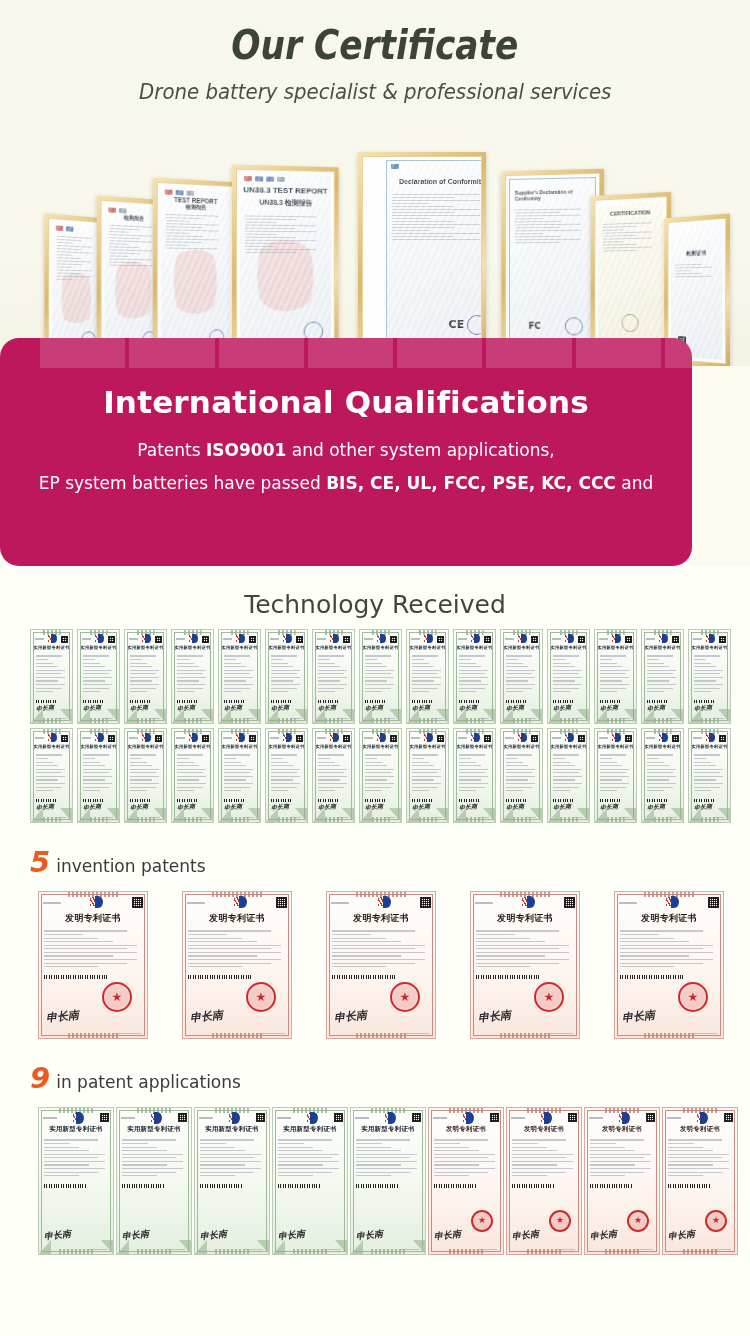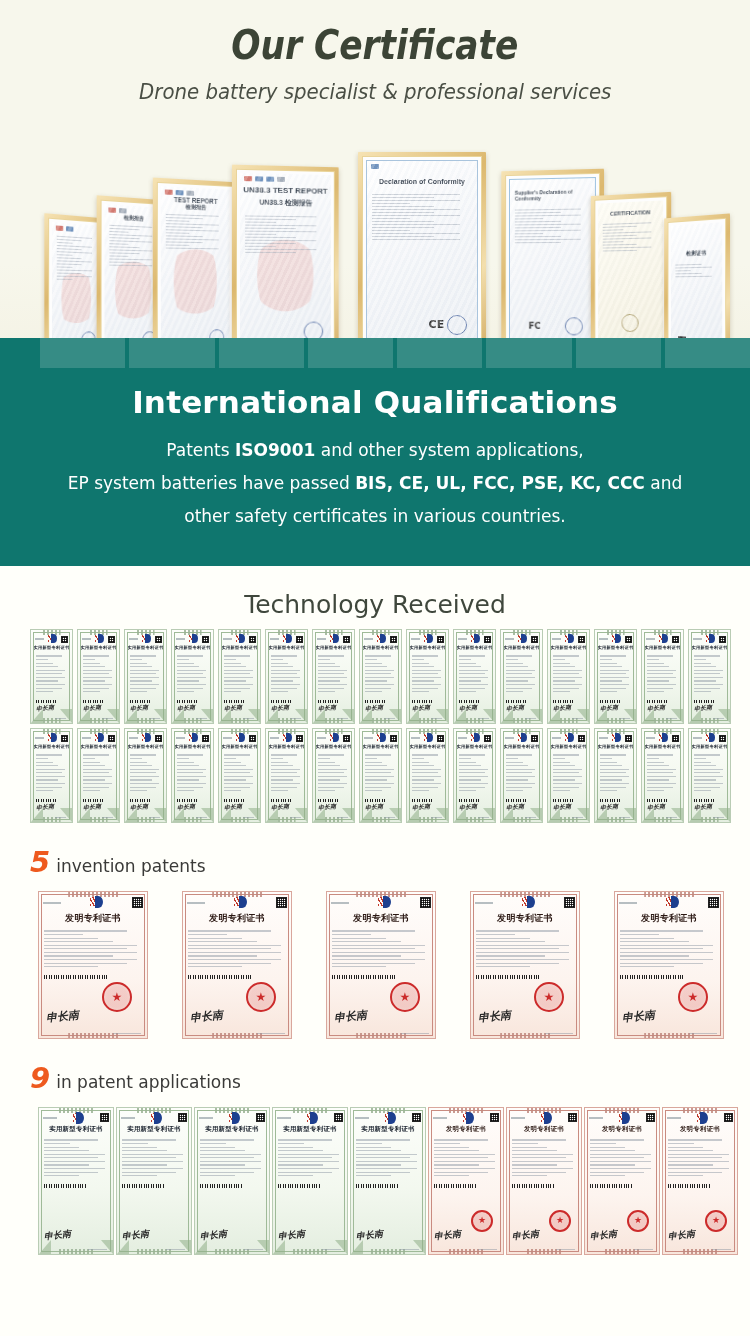--- a/index.html
+++ b/index.html
@@ -93,22 +93,22 @@
   #c7 { left: 588px; width: 84px;  height: 172px; transform: perspective(500px) rotateY(-17deg); }
   #c8 { left: 660px; width: 72px;  height: 150px; transform: perspective(440px) rotateY(-24deg); }
 
   .cert-title-big { font-size: 6.5px; font-weight:700; color:#1f2a38; text-align:center; }
   .cert-title-sub { font-size: 5.5px; font-weight:700; color:#1f2a38; text-align:center; }
   .ce-mark { position:absolute; font-size:11px; font-weight:700; color:#1b1b1b; font-family:"DejaVu Sans",sans-serif;}
   .fc-mark { position:absolute; font-size:9px; font-weight:700; color:#111; font-family:"DejaVu Sans",sans-serif;}
 
   
   .band {
-    position: absolute; left: 0; top: 338px; width: 750px; height: 228px;
-    background: #0f766e; overflow: hidden;
+    position: absolute; left: 0; top: 338px; width: 692px; height: 228px;
+    background: #be185d; overflow: hidden; border-radius: 19px;
   }
   .band .ghost {
     position:absolute; left:0; top:-200px; width:750px; height:230px;
     opacity:.16; filter: saturate(.2);
     display:flex; gap:4px; align-items:flex-end; padding-left:40px;
   }
   .band .ghost i { display:block; background:#fff; width:86px; }
   .band-content { position: relative; text-align: center; padding-top: 46px; }
   .band h3 {
     font-size: 31px; font-weight: 600; color: #ffffff; letter-spacing: .2px;
@@ -375,21 +375,21 @@
                 <div class="ln l"></div>
             <div class="ln m"></div>
           </div>
           <div class="seal" style="right:8px;bottom:16px;width:20px;height:20px;"></div>
         </div>
           </div>
       </div>
 
       <div class="cert" id="c5">
         <div class="mat">
-            <div class="sheet" style="border:1px solid #a9c4dd;">
+            <div class="sheet" style="border:1px solid #a9c4dd;margin-left:20px;">
           <div class="logorow">
                 <span class="logodot b"></span>
               </div>
           <div class="cert-title-big" style="font-size:7px;margin-top:8px;">Declaration of Conformity</div>
           <div class="lines" style="margin-top:5px;">
             <div class="ln l"></div>
                 <div class="ln m"></div>
                 <div class="ln l"></div>
             <div class="ln s"></div>
                 <div class="ln m"></div>
@@ -484,21 +484,20 @@
         <i style="height:214px"></i>
         <i style="height:196px"></i>
       <i style="height:172px"></i>
         <i style="height:150px"></i>
     </div>
     <div class="band-content">
       <h3>International Qualifications</h3>
       <p>
         <span>Patents </span><b>ISO9001</b><span> and other system applications,</span><br>
         <span>EP system batteries have passed </span><b>BIS, CE, UL, FCC, PSE, KC, CCC</b><span> and</span><br>
-        <span>other safety certificates in various countries.</span>
       </p>
     </div>
   </div>
 
   <div class="patents">
     <h3 class="sec">Technology Received</h3>
 
     <div id="utility-grid">
         <div class="pc green">
           <div class="inner-frame"></div>

